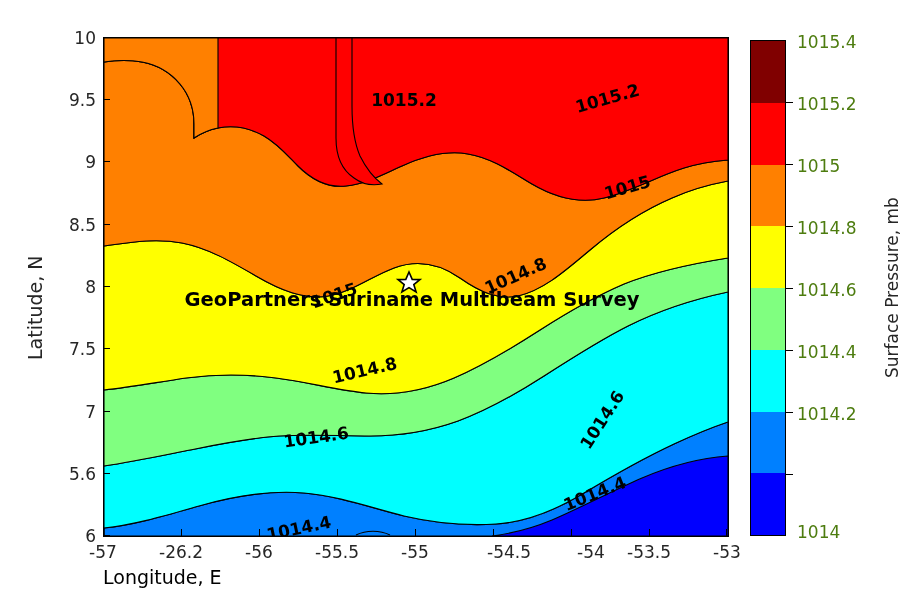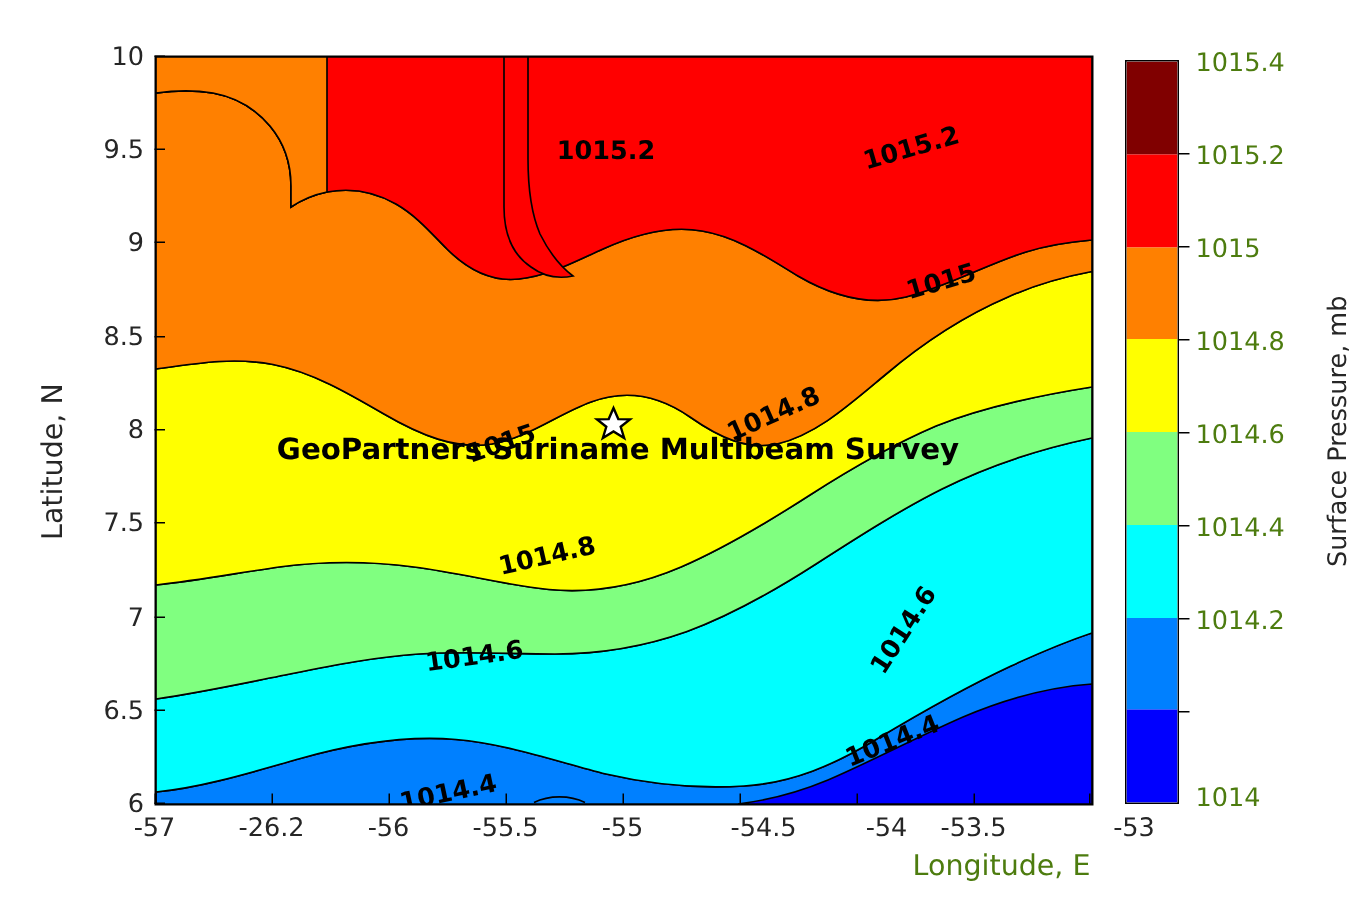--- a/index.html
+++ b/index.html
@@ -31,22 +31,22 @@
   
   .xtick{
     position:absolute;font-size:17px;color:#262626;
     text-align:center;transform:translateX(-50%);
   }
   .ytick{
     position:absolute;font-size:17px;color:#262626;
     text-align:right;transform:translateY(-50%);
   }
   .xlabel{
-    position:absolute;left:103px;top:566px;width:624px;text-align:right;
-    font-size:19px;color:#4d7c0f;
+    position:absolute;left:103px;top:566px;width:624px;text-align:left;
+    font-size:19px;color:#000000;
   }
   .ylabel{
     position:absolute;font-size:19px;color:#262626;
     transform-origin:0 0;transform:rotate(-90deg);
     white-space:nowrap;
   }
 
   
   .cbar{
     position:absolute;left:750px;top:40px;width:36px;height:496px;
@@ -192,30 +192,30 @@
   <div class="tickmark" style="left:103px;top:535px;width:7px;height:1.4px;"></div>
 
   <div class="xtick" style="left:103px;top:542px;">-57</div>
   <div class="xtick" style="left:181px;top:542px;">-26.2</div>
   <div class="xtick" style="left:259px;top:542px;">-56</div>
   <div class="xtick" style="left:337px;top:542px;">-55.5</div>
   <div class="xtick" style="left:415px;top:542px;">-55</div>
   <div class="xtick" style="left:493px;top:542px;margin-left:16px;">-54.5</div>
   <div class="xtick" style="left:571px;top:542px;margin-left:20px;">-54</div>
   <div class="xtick" style="left:649px;top:542px;">-53.5</div>
-  <div class="xtick" style="left:727px;top:542px;margin-left:29px;">-53</div>
+  <div class="xtick" style="left:727px;top:542px;">-53</div>
 
   <div class="ytick" style="left:48px;top:38px;width:48px;">10</div>
   <div class="ytick" style="left:48px;top:100px;width:48px;">9.5</div>
   <div class="ytick" style="left:48px;top:162px;width:48px;">9</div>
   <div class="ytick" style="left:48px;top:225px;width:48px;">8.5</div>
   <div class="ytick" style="left:48px;top:287px;width:48px;">8</div>
   <div class="ytick" style="left:48px;top:349px;width:48px;">7.5</div>
   <div class="ytick" style="left:48px;top:412px;width:48px;">7</div>
-  <div class="ytick" style="left:48px;top:474px;width:48px;">6.5</div>
+  <div class="ytick" style="left:48px;top:474px;width:48px;">5.6</div>
   <div class="ytick" style="left:48px;top:536px;width:48px;">6</div>
 
   <div class="xlabel">Longitude, E</div>
   <div class="ylabel" style="left:24px;top:360px;">Latitude, N</div>
 
   <div class="cbar">
     <div class="cband" style="background:#800000;"></div>
     <div class="cband" style="background:#FF0000;"></div>
     <div class="cband" style="background:#FF8000;"></div>
     <div class="cband" style="background:#FFFF00;"></div>

